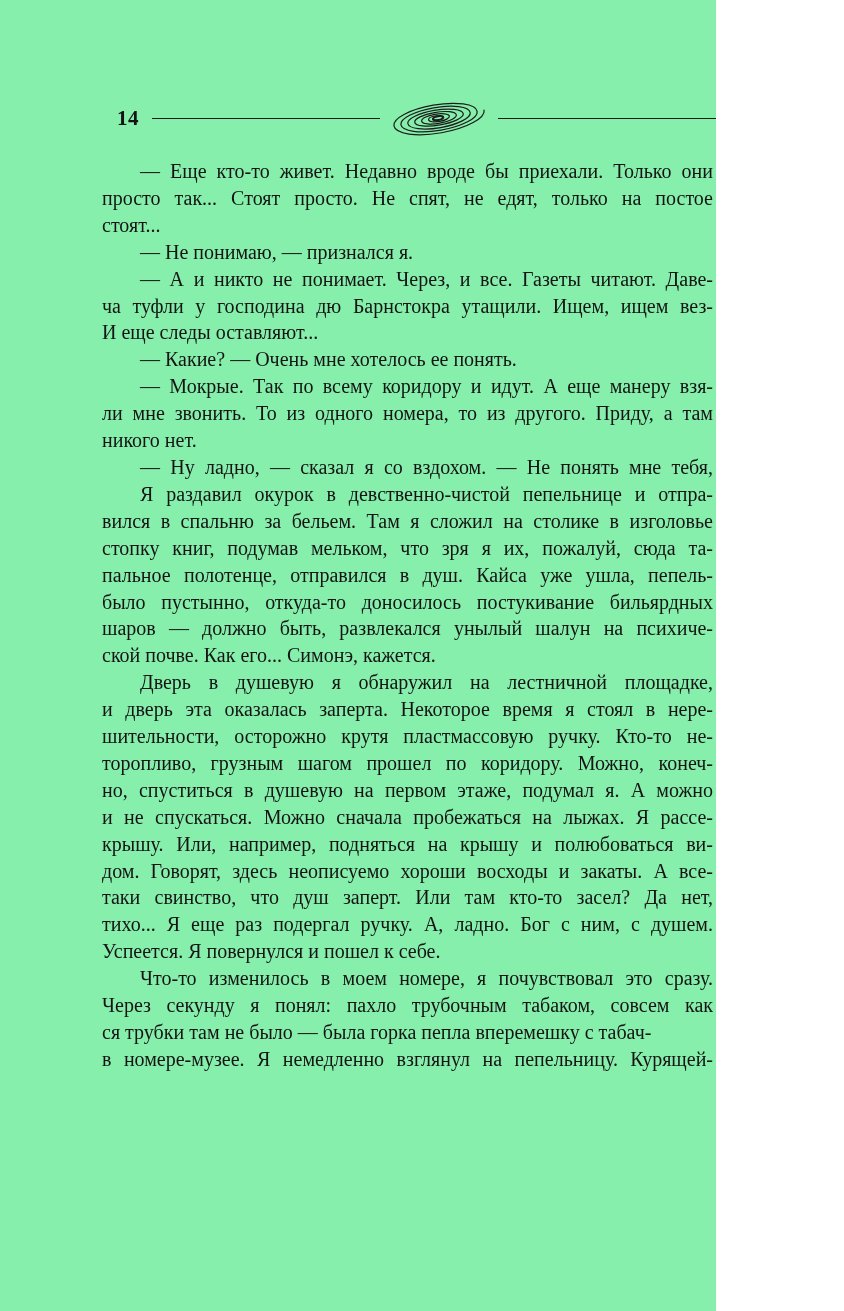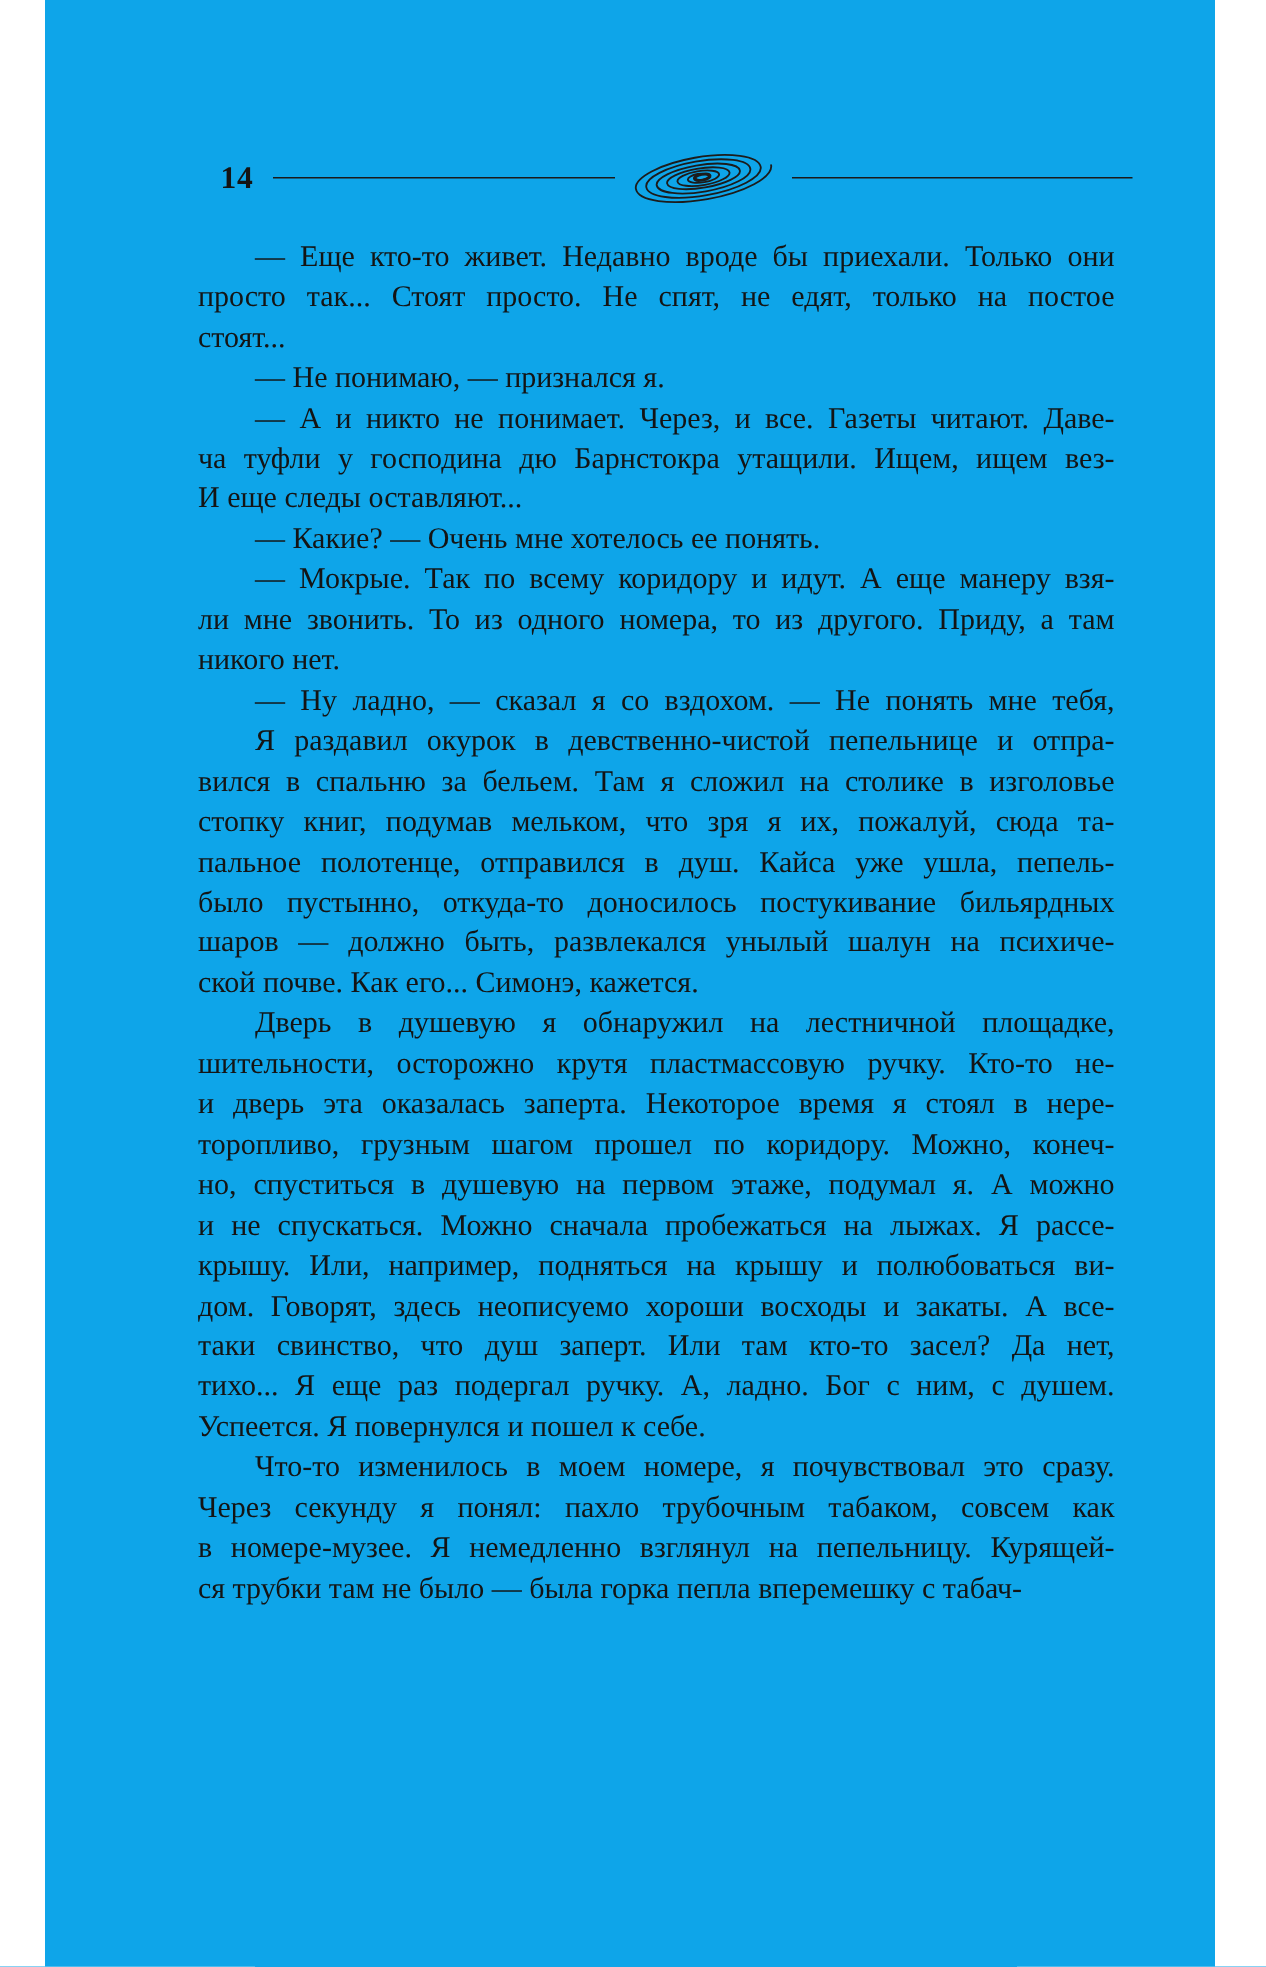--- a/index.html
+++ b/index.html
@@ -4,24 +4,23 @@
 <style>
   html, body { margin: 0; padding: 0; }
   body {
     width: 844px; height: 1311px;
     background: #ffffff;
     font-family: "Liberation Serif", serif;
     color: #141414;
   }
   .page {
     position: relative;
-    width: 780px; height: 1311px;
-    background: #0ea5e9;
+    width: 716px; height: 1311px;
+    background: #86efac;
     overflow: hidden;
-    margin-left: 30px;
   }
   .header {
     position: absolute;
     left: 117px; top: 96px;
     width: 611px; height: 44px;
     display: flex;
     align-items: center;
   }
   .page-number {
     font-size: 21px;
@@ -124,32 +123,32 @@
         <div class="line first">Я раздавил окурок в девственно-чистой пепельнице и отпра-</div>
         <div class="line">вился в спальню за бельем. Там я сложил на столике в изголовье</div>
         <div class="line">стопку книг, подумав мельком, что зря я их, пожалуй, сюда та-</div>
         <div class="line">пальное полотенце, отправился в душ. Кайса уже ушла, пепель-</div>
         <div class="line">было пустынно, откуда-то доносилось постукивание бильярдных</div>
         <div class="line">шаров — должно быть, развлекался унылый шалун на психиче-</div>
         <div class="line last">ской почве. Как его... Симонэ, кажется.</div>
       </div>
       <div class="paragraph">
         <div class="line first">Дверь в душевую я обнаружил на лестничной площадке,</div>
+        <div class="line">и дверь эта оказалась заперта. Некоторое время я стоял в нере-</div>
         <div class="line">шительности, осторожно крутя пластмассовую ручку. Кто-то не-</div>
-        <div class="line">и дверь эта оказалась заперта. Некоторое время я стоял в нере-</div>
         <div class="line">торопливо, грузным шагом прошел по коридору. Можно, конеч-</div>
         <div class="line">но, спуститься в душевую на первом этаже, подумал я. А можно</div>
         <div class="line">и не спускаться. Можно сначала пробежаться на лыжах. Я рассе-</div>
         <div class="line">крышу. Или, например, подняться на крышу и полюбоваться ви-</div>
         <div class="line">дом. Говорят, здесь неописуемо хороши восходы и закаты. А все-</div>
         <div class="line">таки свинство, что душ заперт. Или там кто-то засел? Да нет,</div>
         <div class="line">тихо... Я еще раз подергал ручку. А, ладно. Бог с ним, с душем.</div>
         <div class="line last">Успеется. Я повернулся и пошел к себе.</div>
       </div>
       <div class="paragraph">
         <div class="line first">Что-то изменилось в моем номере, я почувствовал это сразу.</div>
         <div class="line">Через секунду я понял: пахло трубочным табаком, совсем как</div>
+        <div class="line last">ся трубки там не было — была горка пепла вперемешку с табач-</div>
         <div class="line">в номере-музее. Я немедленно взглянул на пепельницу. Курящей-</div>
-        <div class="line last">ся трубки там не было — была горка пепла вперемешку с табач-</div>
       </div>
     </div>
 
 </div>
 
 </body></html>

